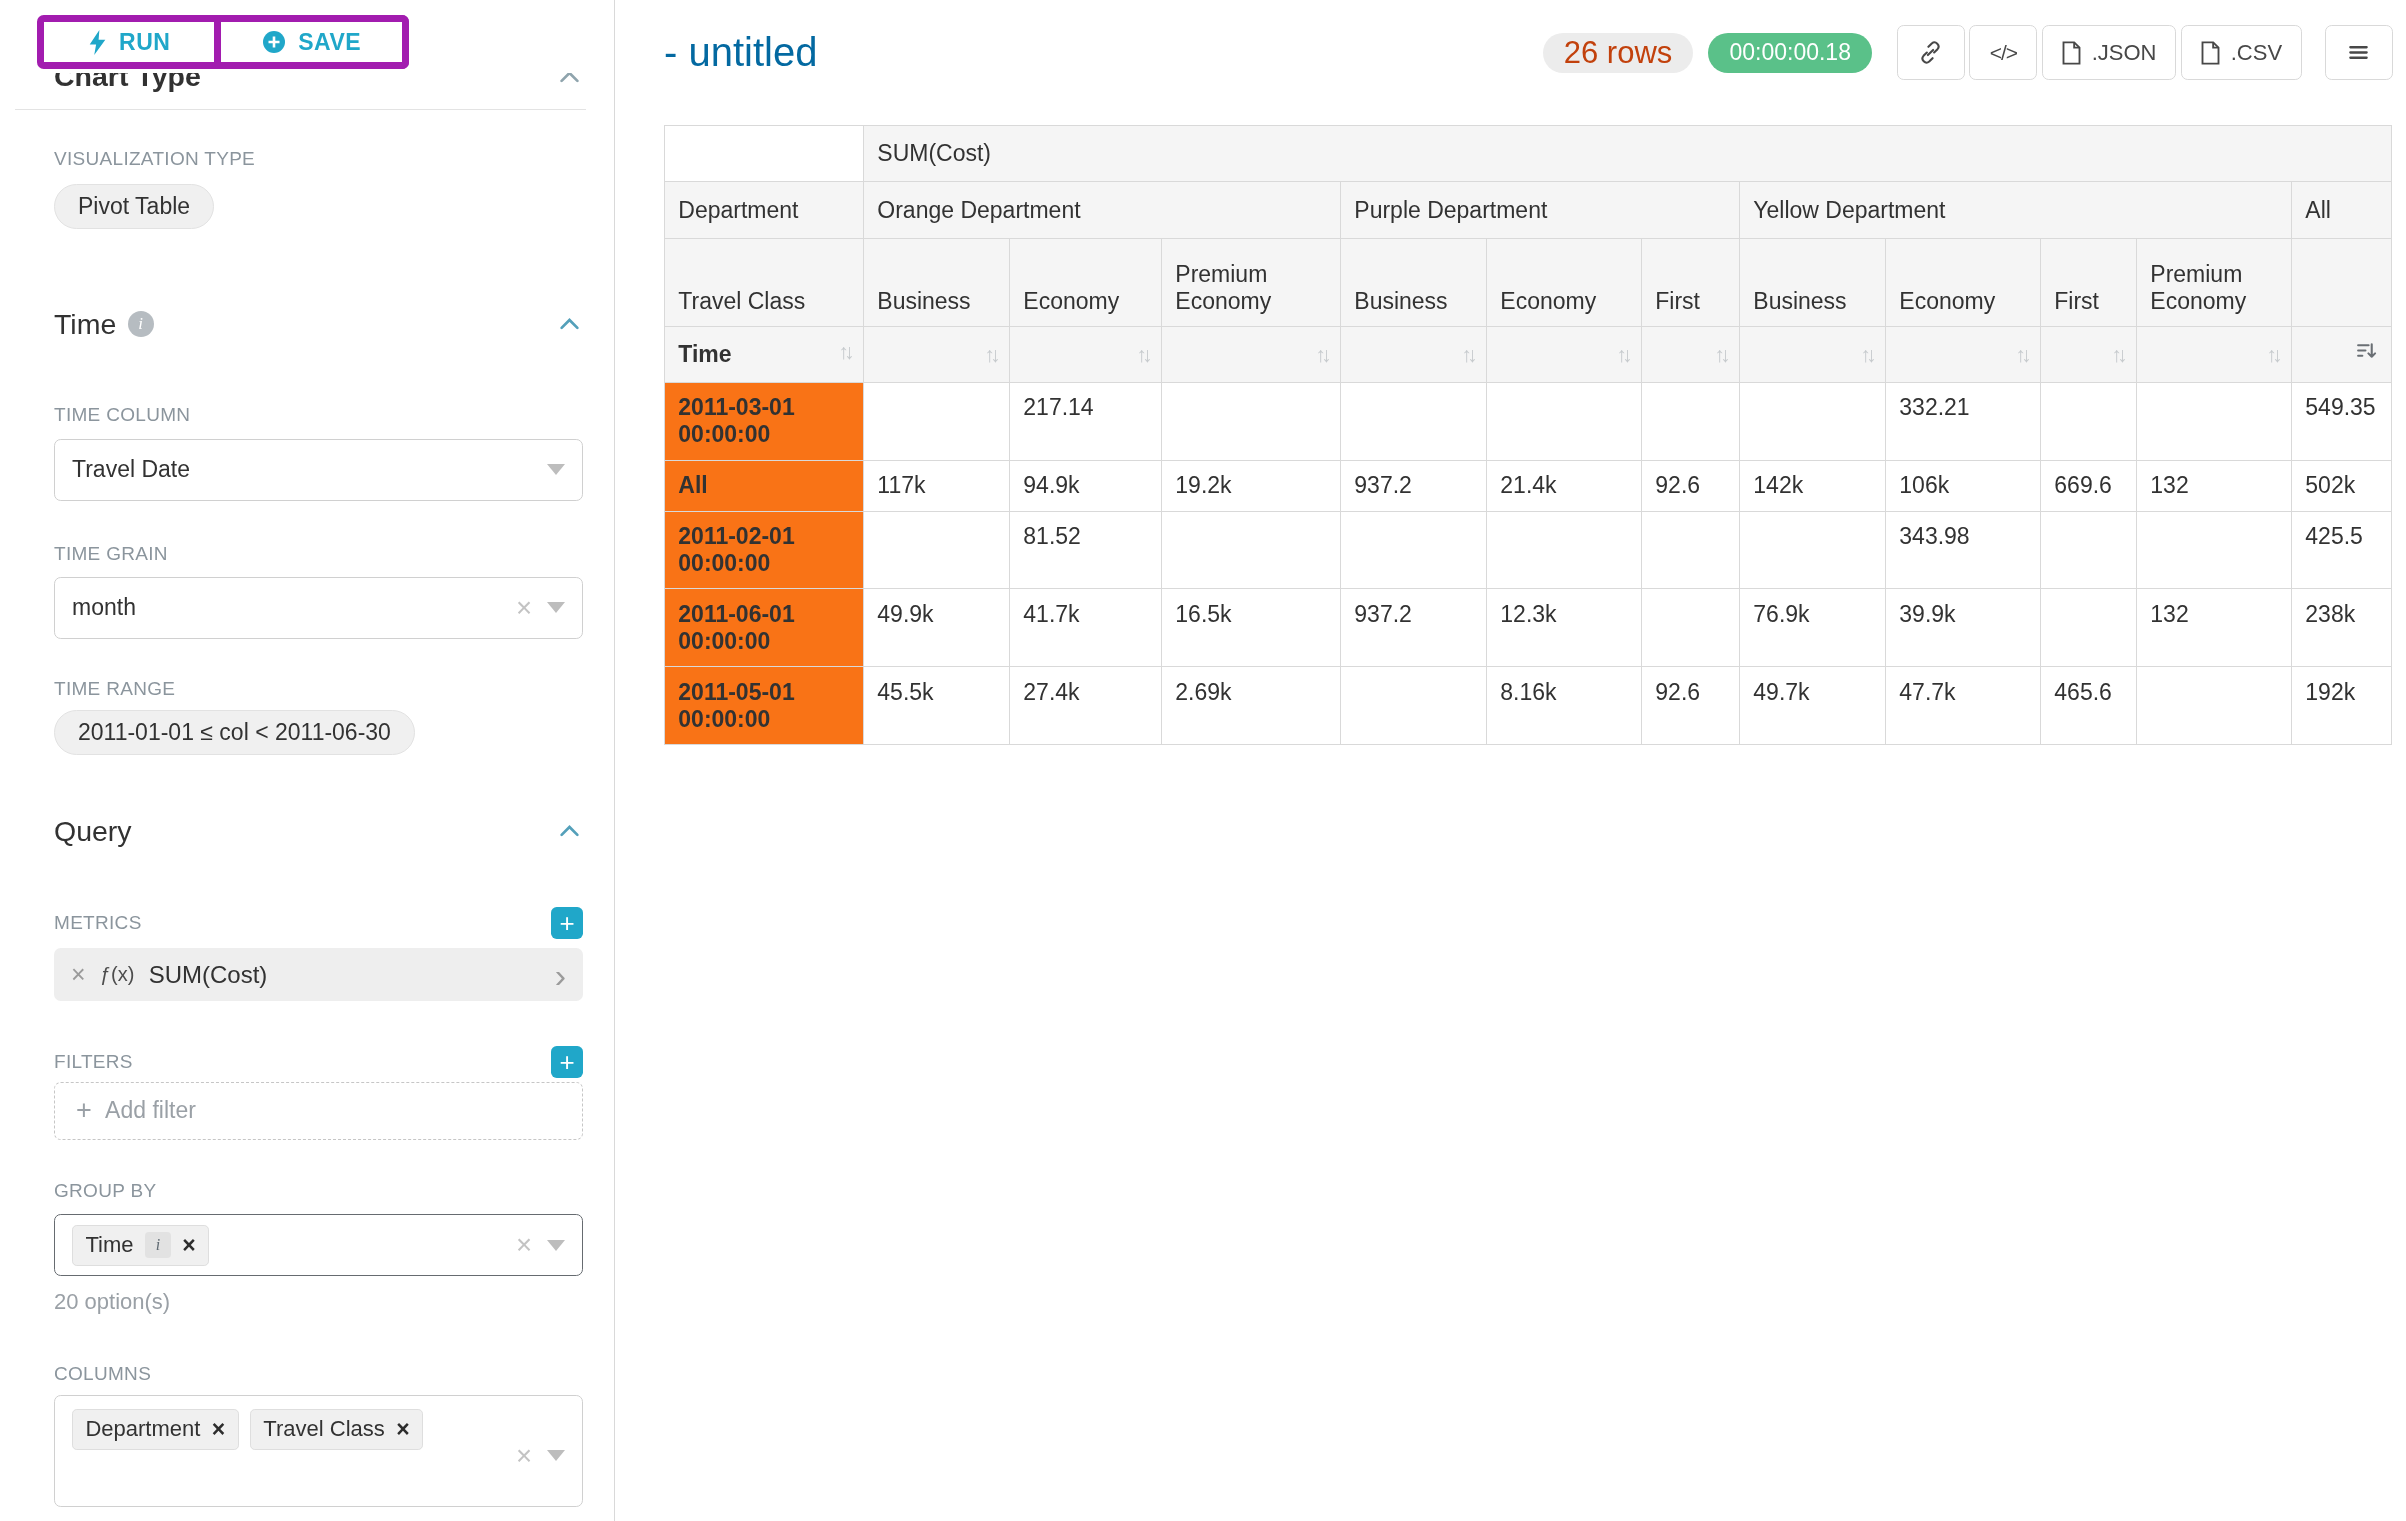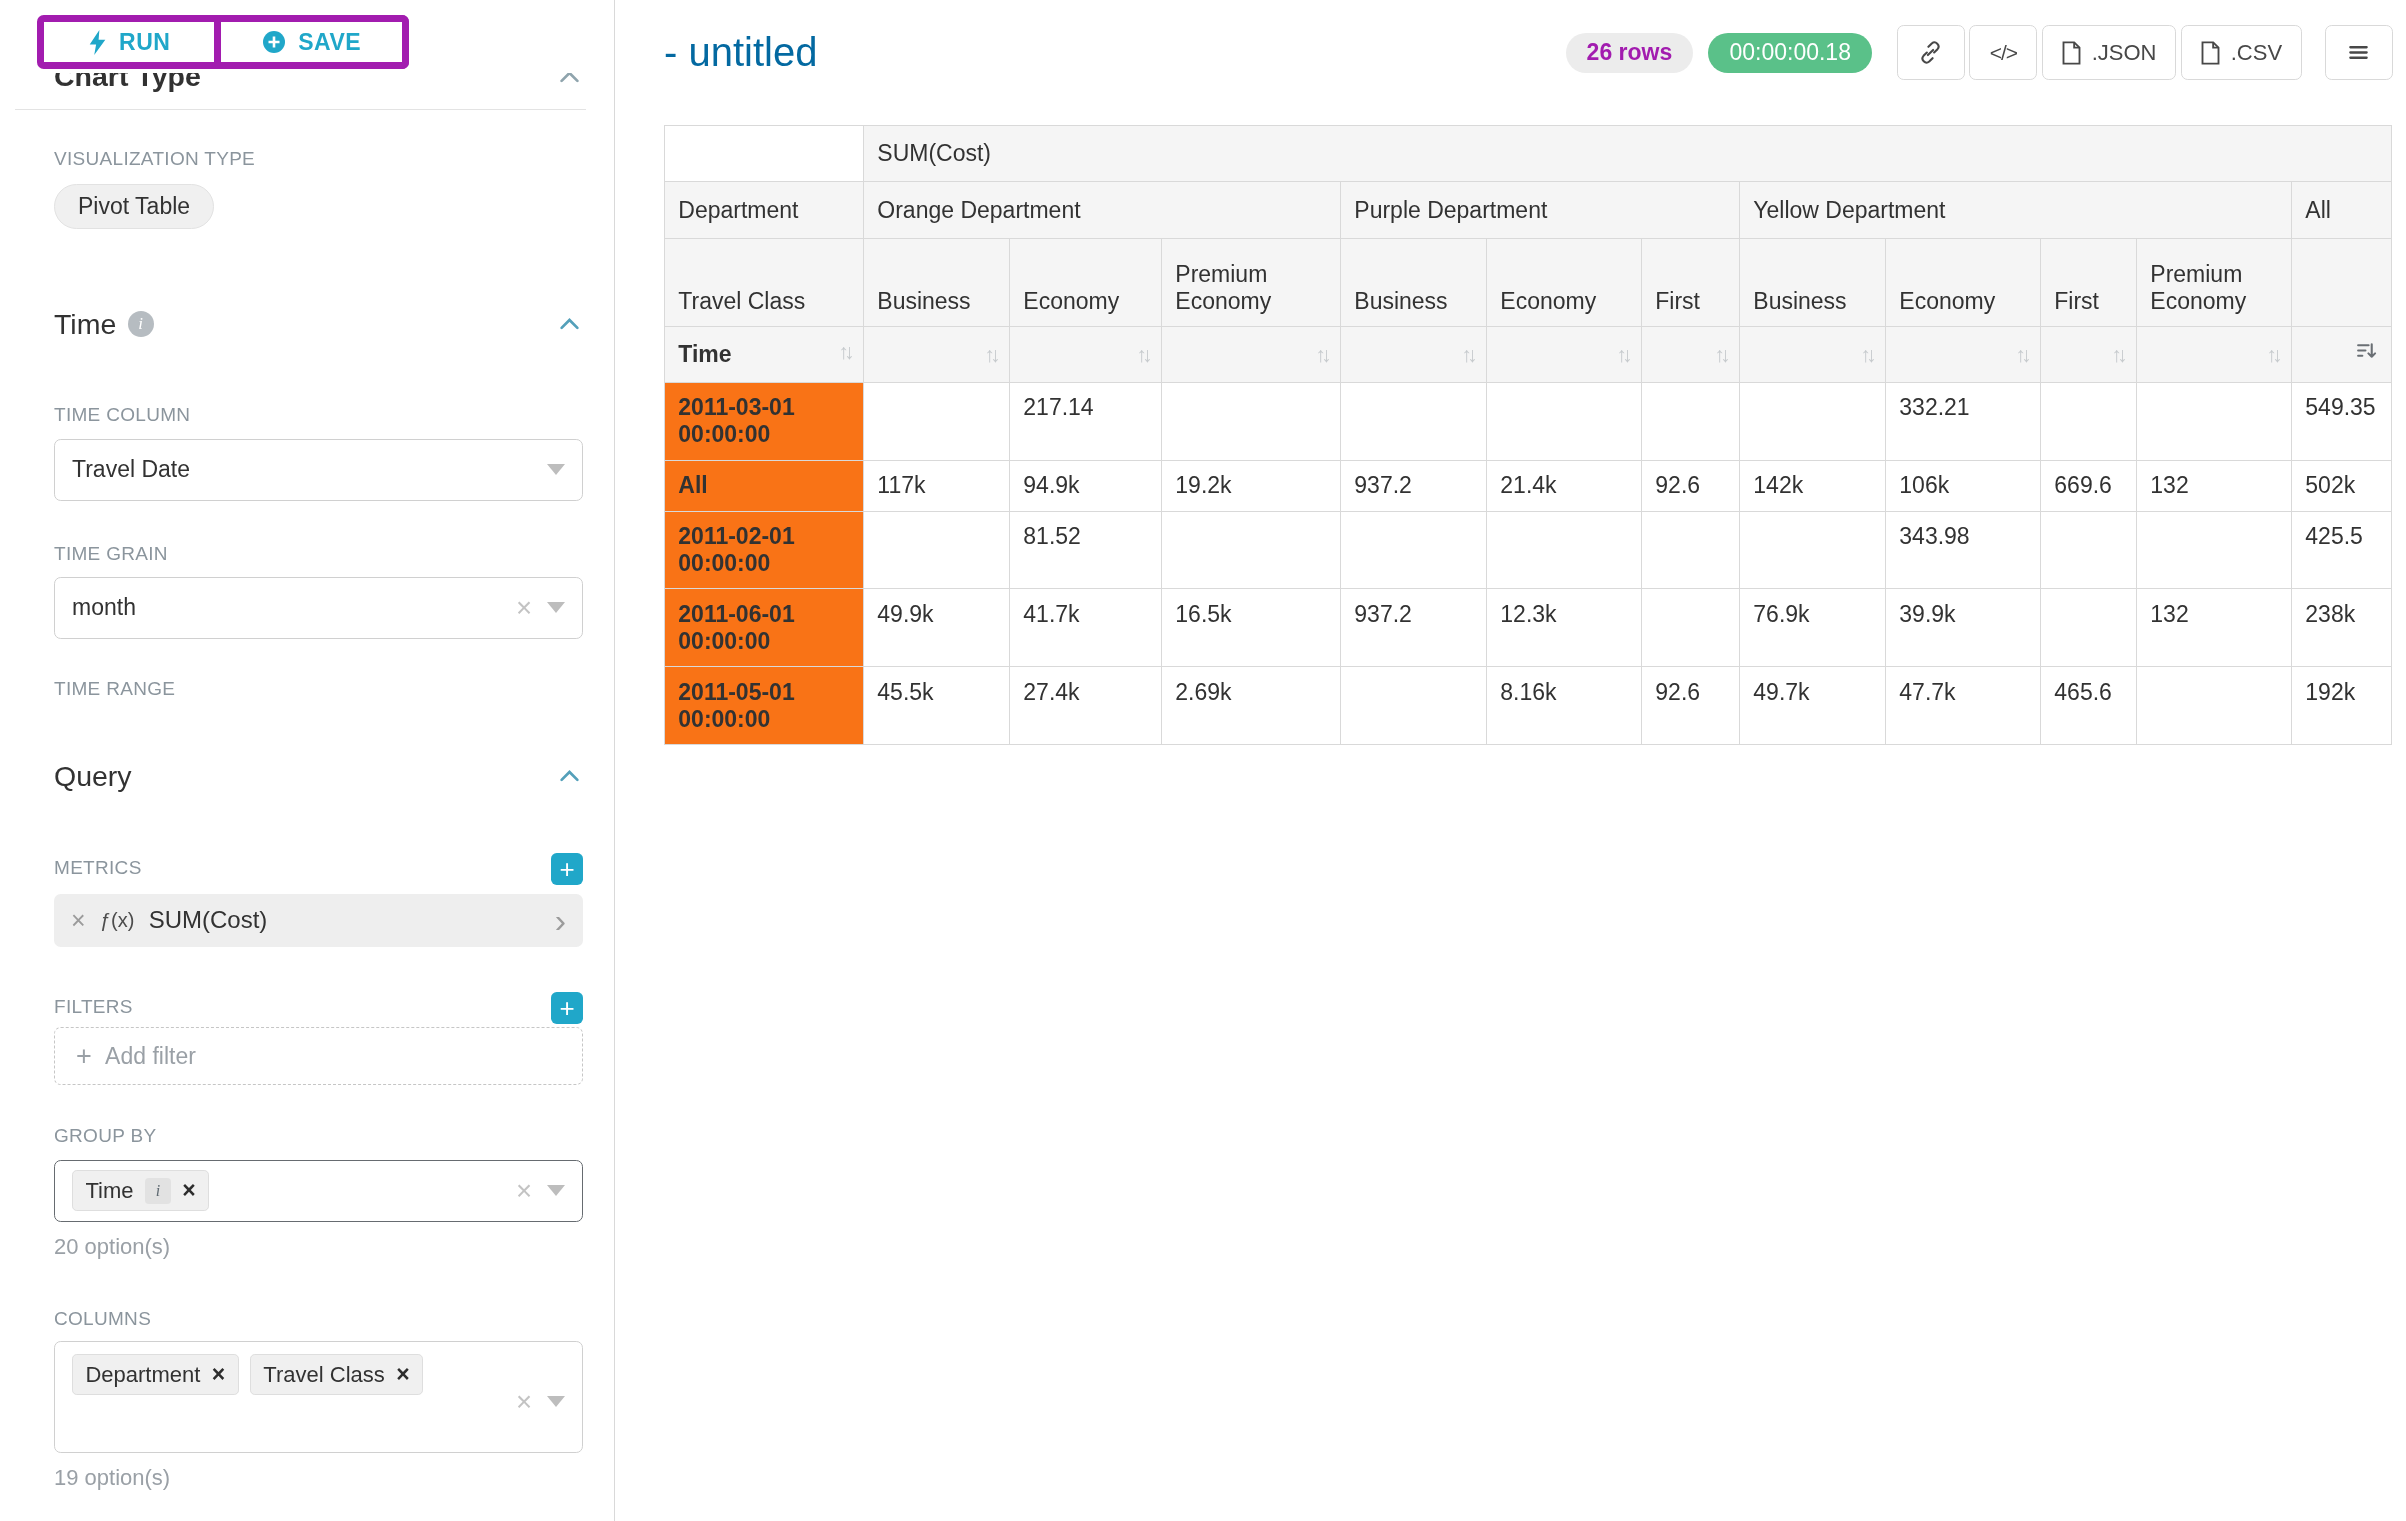--- a/index.html
+++ b/index.html
@@ -100,21 +100,21 @@
   .m-top-44 { margin-top: 42px; } .m-top-41 { margin-top: 39px; } .m-top-10 { margin-top: 9.5px; }
   .m-top-62 { margin-top: 59px; } .m-top-9 { margin-top: 8.6px; }   .m-top-47 { margin-top: 45px; }
   .m-top-4  { margin-top: 3.8px; }  .m-top-42 { margin-top: 40px; }
   .m-top-50 { margin-top: 48px; }
 
   
   .main { flex: 1; height: 100%; overflow: hidden; }
   .main-header { display: flex; align-items: center; justify-content: space-between; padding: 25px 13.3px 0 49px; }
   .page-title { font-size: 40px; font-weight: 400; color: #0369a1; }
   .toolbar { display: flex; align-items: center; gap: 7.6px; }
-  .badge-rows { background: #ececec; border-radius: 20px; height: 40px; display: flex; align-items: center; padding: 0 21px; font-size: 23px; color: #a21caf; font-weight: bold; }
+  .badge-rows { background: #ececec; border-radius: 20px; height: 40px; display: flex; align-items: center; padding: 0 21px; font-size: 31px; color: #c2410c; }
   .badge-timer { border-radius: 20px; height: 40px; display: flex; align-items: center; padding: 0 21px; font-size: 23px; color: #fff; margin-left: 7.6px; }
   .btn-group { display: flex; gap: 4.8px; margin-left: 17px; }
   .tool-btn {
     height: 55px; min-width: 68px; border: 1px solid #d9d9d9; background: #fff; border-radius: 6.7px;
     display: flex; align-items: center; justify-content: center; gap: 10.5px; padding: 0 19px;
     font-size: 22px; color: #484848; cursor: pointer; font-family: "Liberation Sans", sans-serif;
   }
   .code-glyph { font-size: 21px; letter-spacing: -1px; color: #484848; font-family: "Liberation Sans", sans-serif; }
   .menu-btn { margin-left: 15px; }
 
@@ -198,20 +198,21 @@
 
       <div class="ctl-label m-top-44">TIME GRAIN</div>
       <div class="select m-top-12">
         <span>month</span>
         <span class="grow"></span>
         <span class="clear-x">×</span>
         <span class="caret-down"></span>
       </div>
 
       <div class="ctl-label m-top-41">TIME RANGE</div>
+      <span class="pill m-top-10">2011-01-01 ≤ col &lt; 2011-06-30</span>
 
       <div class="section-header m-top-62">
         <h3>Query</h3>
         <span class="sec-chevron">
           <svg width="27" height="27" viewBox="0 0 24 24" fill="none" stroke="#54a0ba" stroke-width="2.4" stroke-linecap="round">
               <path d="M5 15 l7-7 7 7"></path>
             </svg>
         </span>
       </div>
 

